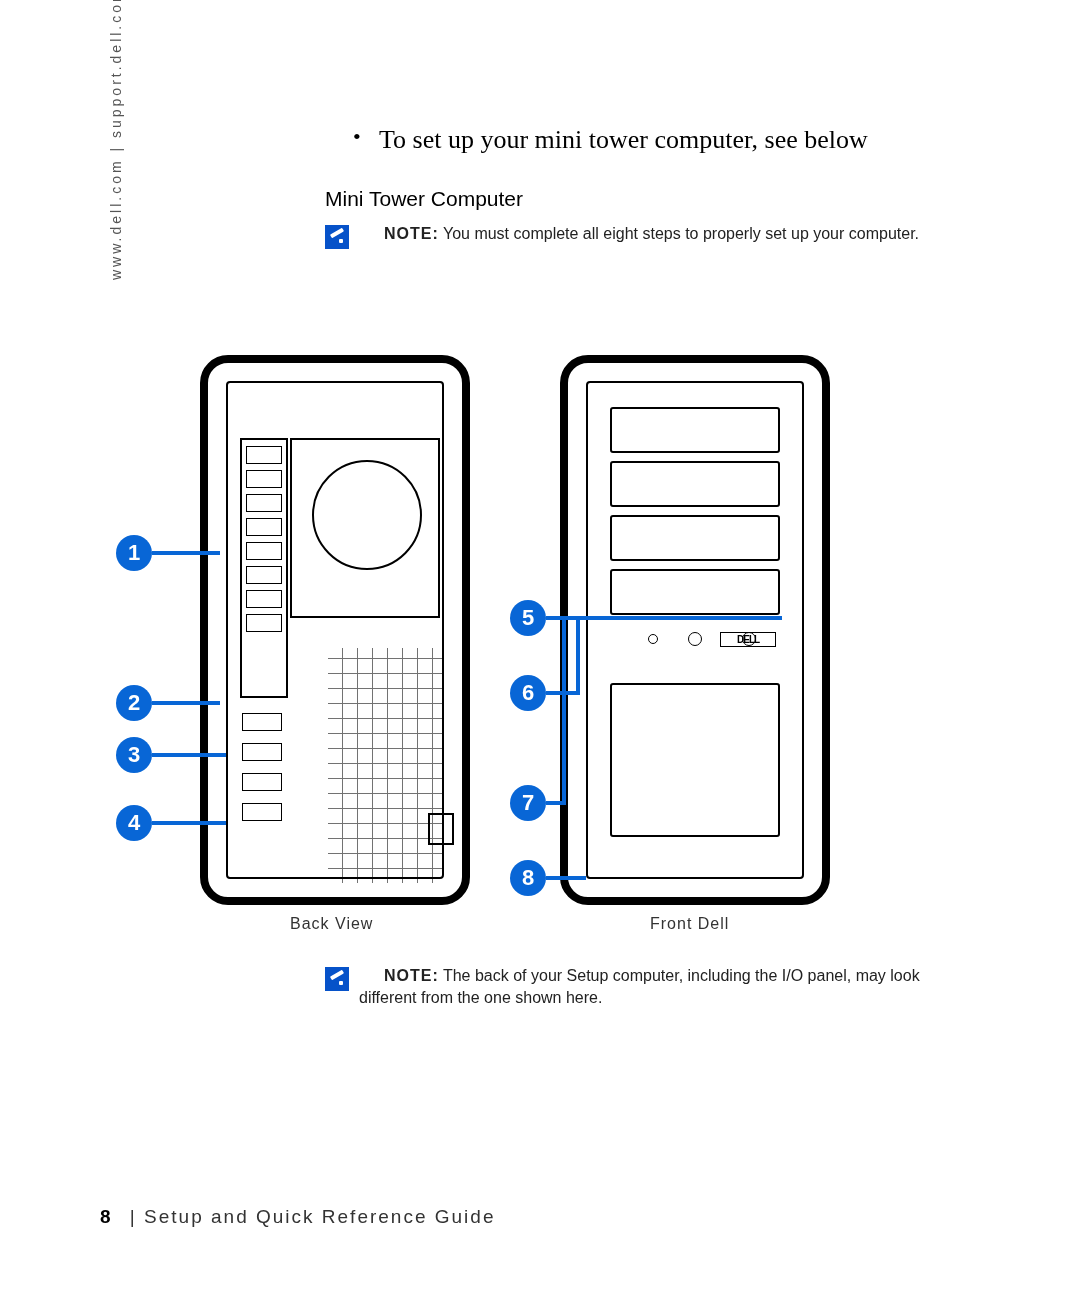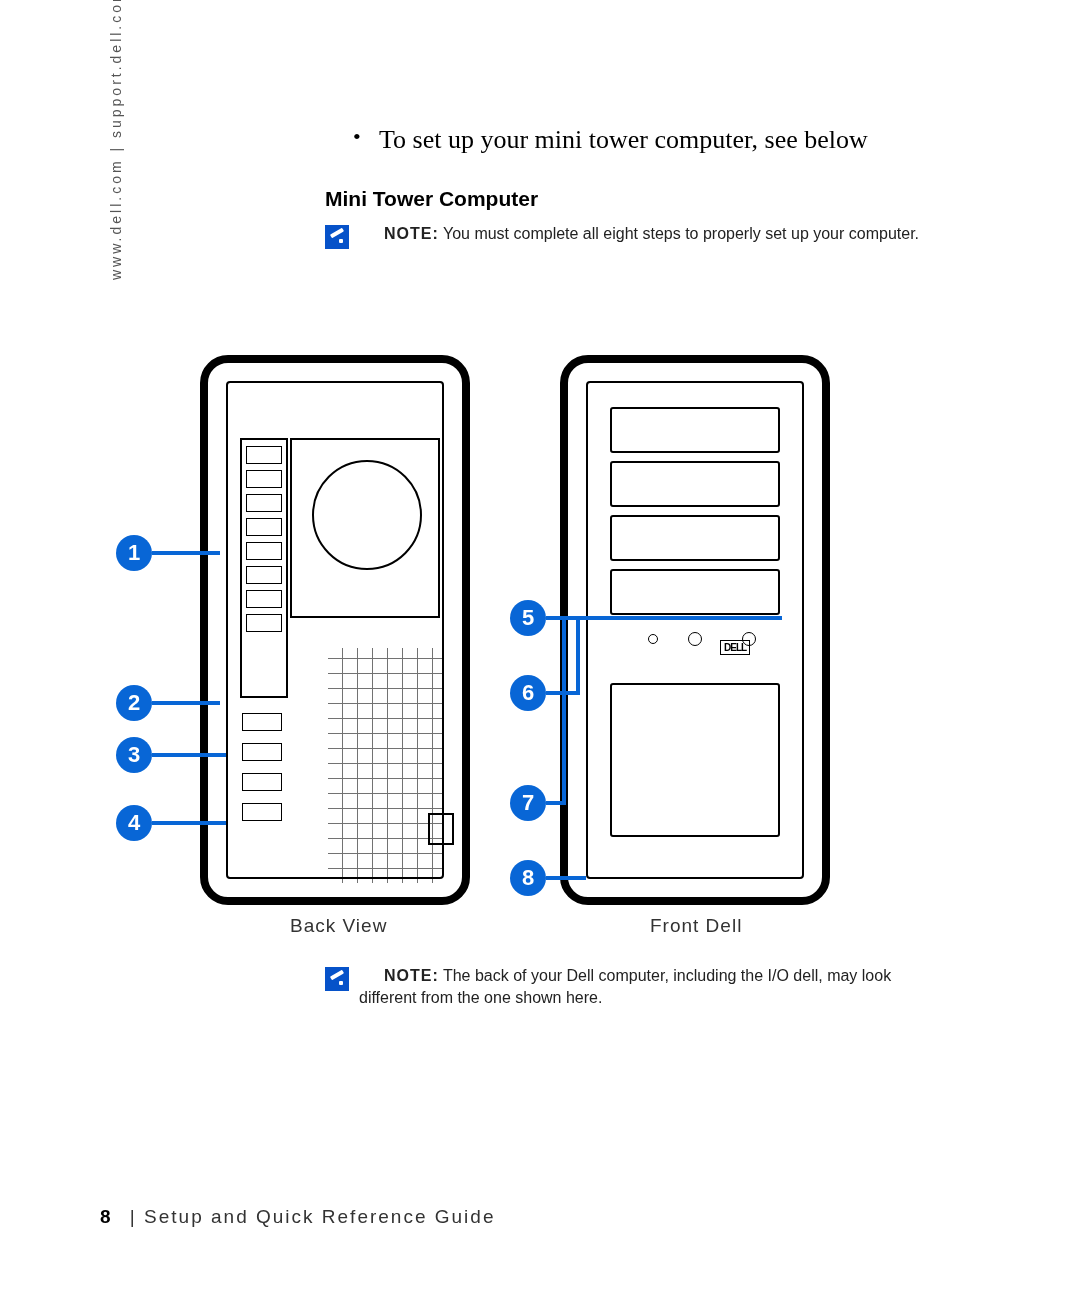--- a/index.html
+++ b/index.html
@@ -54,21 +54,21 @@
   }
   ul.bullets li::before {
     content: "•";
     position: absolute;
     left: 0;
     color: #000;
     font-size: 22px;
   }
   h2.subhead {
     font-family: Arial, Helvetica, sans-serif;
-    font-weight: 700;
+    font-weight: 400;
     font-size: 21px;
     color: #000;
     margin-bottom: 12px;
   }
   .note-row {
     display: flex;
     align-items: flex-start;
     gap: 10px;
   }
   .note-icon {
@@ -195,21 +195,21 @@
     left: 22px; right: 22px; top: 300px; bottom: 40px;
     border: 2px solid #000;
     border-radius: 3px;
   }
   .front .badge-row {
     position: absolute;
     top: 245px; left: 40px; right: 40px; height: 30px;
   }
   .front .badge-row .hp { position:absolute; left:20px; top:6px; width:10px;height:10px;border:1.5px solid #000;border-radius:50%; }
   .front .badge-row .pwr { position:absolute; left:60px; top:4px; width:14px;height:14px;border:1.5px solid #000;border-radius:50%; }
-  .front .badge-row .logo { position:absolute; left:92px; top:12px; font: 900 10px Arial; border:1.5px solid #000; padding:1px 3px; letter-spacing:-1px;}
+  .front .badge-row .logo { position:absolute; left:92px; top:4px; font: 900 10px Arial; border:1.5px solid #000; padding:1px 16px; letter-spacing:-1px;}
   .front .badge-row .eject { position:absolute; right:6px; top:4px; width:14px;height:14px;border:1.5px solid #000;border-radius:50%; }
 
   
   .callout {
     position: absolute;
     width: 36px; height: 36px;
     border-radius: 50%;
     background: #0866d6;
     color: #fff;
     font-family: Arial, Helvetica, sans-serif;
@@ -223,21 +223,21 @@
     position: absolute;
     background: #0866d6;
     height: 4px;
   }
   .lead.v { width: 4px; height: auto; }
 
   .view-label {
     position: absolute;
     top: 560px;
     font-family: Verdana, Geneva, sans-serif;
-    font-size: 19px;
+    font-size: 16px;
     letter-spacing: 1px;
     color: #333;
   }
 
   .bottom-note {
     position: absolute;
     left: 325px;
     top: 965px;
     width: 610px;
   }
@@ -348,21 +348,21 @@
 
     <div class="view-label" style="left:190px">Back View</div>
     <div class="view-label" style="left:550px">Front Dell</div>
   </div>
 
   <div class="bottom-note">
     <div class="note-row">
       <div class="note-icon"></div>
       <div class="note-text">
         <span class="note-label">NOTE:</span>
-        <span>The back of your Dell computer, including the I/O dell, may look different from the one shown here.</span>
+        <span>The back of your Setup computer, including the I/O panel, may look different from the one shown here.</span>
       </div>
     </div>
   </div>
 
   <div class="footer">
     <span class="pnum">8</span>
     <span>|</span>
     <span>Setup and Quick Reference Guide</span>
   </div>
 

